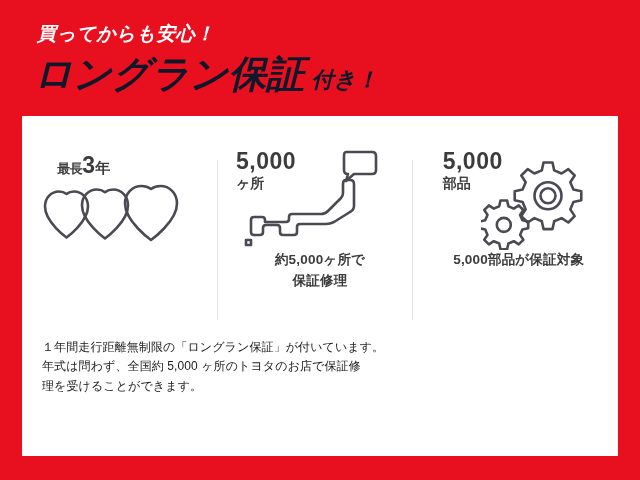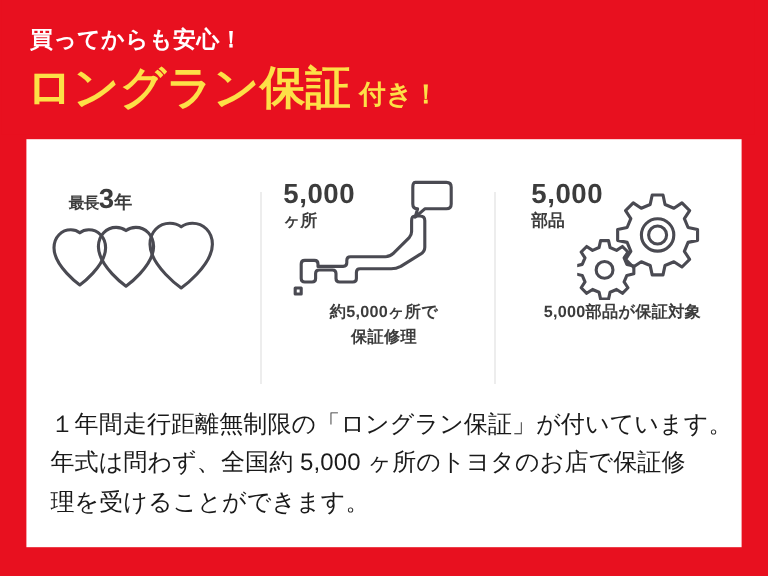--- a/index.html
+++ b/index.html
@@ -15,42 +15,43 @@
     width: 640px;
     height: 480px;
     overflow: hidden;
     background: #e8101f;
     box-sizing: border-box;
   }
 
   
   .header {
     position: absolute;
-    left: 1px;
+    left: 13px;
     top: 0;
     width: 628px;
     height: 112px;
     background: #e8101f;
+    font-style: italic;
   }
   .header-sub {
     position: absolute;
     left: 24px;
     top: 24px;
     color: #ffffff;
     font-size: 19px;
     font-weight: bold;
     letter-spacing: 0.5px;
     line-height: 1;
     white-space: nowrap;
   }
   .header-main {
     position: absolute;
     left: 21px;
     top: 55px;
-    color: #fde047;
+    color: #0f172a;
     line-height: 1;
     white-space: nowrap;
   }
   .header-main .big {
     font-size: 38px;
     font-weight: bold;
     letter-spacing: 0px;
     vertical-align: baseline;
   }
   .header-main .small {
@@ -144,21 +145,21 @@
   .art-japan  { left: 12px;  top: 6px; }
   .art-gears  { left: 52px; top: 16px; }
 
   
   .body-copy {
     position: absolute;
     left: 20px;
     top: 222px;
     width: 566px;
     color: #1a1a1a;
-    font-size: 20px;
+    font-size: 12px;
     line-height: 1.62;
     letter-spacing: 0.1px;
   }
   .body-copy p { margin: 0; white-space: nowrap; }
 </style>
 </head>
 <body>
 
 <div id="page">
 

